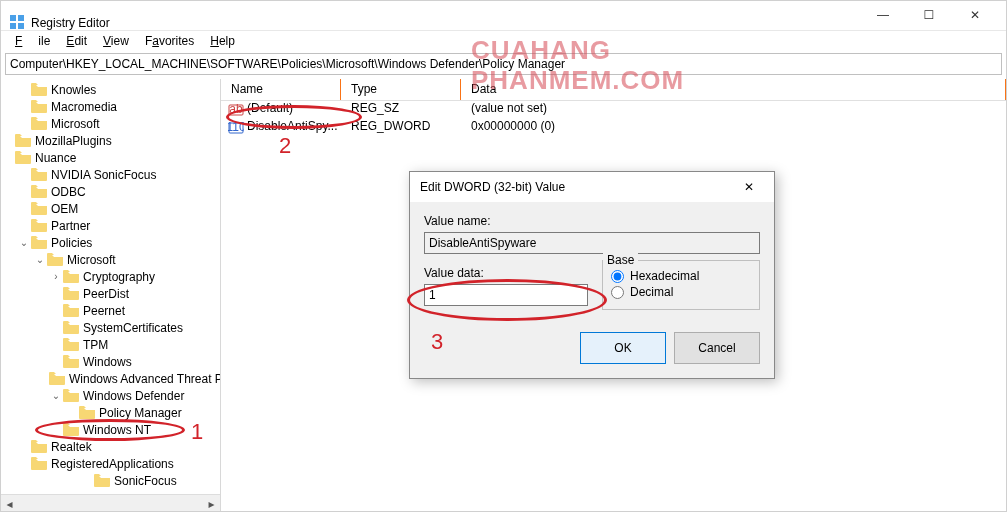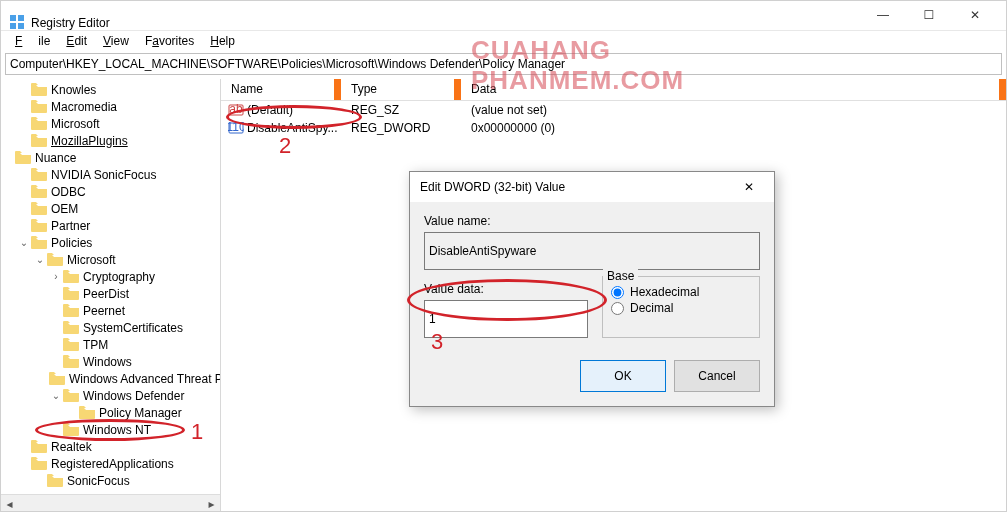--- a/index.html
+++ b/index.html
@@ -20,36 +20,36 @@
   
   .split{display:flex;height:calc(100% - 30px - 20px - 28px);position:relative;}
   .tree{width:220px;border-right:1px solid #d8d8d8;overflow:hidden;position:relative;}
   .tree-inner{padding:2px 0 2px 0;}
   .node{display:flex;align-items:center;height:17px;white-space:nowrap;}
   .tw{width:14px;height:14px;display:flex;align-items:center;justify-content:center;font-size:10px;color:#666;}
   .fld{width:16px;height:14px;display:inline-flex;align-items:center;justify-content:center;margin-right:2px;}
   .node .lbl{padding:0 2px;}
   .list{flex:1;position:relative;}
   .listhdr{display:flex;height:22px;border-bottom:1px solid #e0e0e0;}
-  .listhdr .col{padding:3px 10px;border-right:7px solid #f97316;}
+  .listhdr .col{padding:3px 10px;border-right:1px solid #f97316;}
   .col-name{width:120px;} .col-type{width:120px;} .col-data{flex:1;}
-  .row{display:flex;height:18px;align-items:center;}
+  .row{display:flex;height:18px;}
   .row .ic{width:18px;height:18px;display:flex;align-items:center;justify-content:center;margin:0 2px 0 6px;}
   .row .c-name{width:94px;} .row .c-type{width:120px;padding-left:10px;} .row .c-data{flex:1;padding-left:10px;}
   
   .hscroll{position:absolute;left:0;right:0;bottom:0;height:17px;background:#f0f0f0;border-top:1px solid #ddd;display:flex;justify-content:space-between;}
   .hscroll .arr{width:17px;height:17px;display:flex;align-items:center;justify-content:center;color:#555;background:#f0f0f0;}
   
   .dialog{position:absolute;left:408px;top:170px;width:366px;background:#f0f0f0;border:1px solid #888;box-shadow:3px 3px 12px rgba(0,0,0,.25);}
   .dlg-title{height:30px;display:flex;align-items:center;padding:0 10px;background:#fff;}
   .dlg-title .t{flex:1;}
   .dlg-close{width:30px;height:30px;display:flex;align-items:center;justify-content:center;}
   .dlg-body{padding:12px 14px;}
   .dlg-lbl{margin-bottom:4px;}
-  .dlg-input{width:100%;height:38px;border:1px solid #7a7a7a;background:#fff;padding:4px 4px;}
+  .dlg-input{width:100%;height:22px;border:1px solid #7a7a7a;background:#fff;padding:4px 4px;}
   .dlg-ro{background:#f0f0f0;}
   .dlg-row2{display:flex;margin-top:12px;gap:14px;}
   .vd{flex:0 0 164px;}
   .base{flex:1;border:1px solid #bfbfbf;padding:6px 8px 8px;position:relative;margin-top:-6px;}
   .base .leg{position:absolute;top:-8px;left:0;background:#f0f0f0;padding:0 4px;}
   .radio{display:flex;align-items:center;margin:2px 0;}
   .radio input{margin-right:6px;}
   .dlg-btns{padding:10px 14px 14px;display:flex;justify-content:flex-end;gap:8px;}
   .btn{width:86px;height:32px;border:1px solid #adadad;background:#e1e1e1;display:flex;align-items:center;justify-content:center;}
   .btn.default{border:1px solid #0078d7;background:#e5f1fb;}
@@ -120,21 +120,21 @@
           <span class="tw"></span>
           <span class="fld">
             <svg width="16" height="13" viewBox="0 0 16 13">
               <path d="M0 2h5l2 2h9v8a1 1 0 0 1-1 1H1a1 1 0 0 1-1-1z" fill="#f7d774"></path>
               <path d="M0 2h5l2 2h9" fill="none" stroke="#caa83a" stroke-width="0"></path>
               <path d="M0 1a1 1 0 0 1 1-1h4l2 2H0z" fill="#f7d774"></path>
             </svg>
           </span>
           <span class="lbl">Microsoft</span>
         </div>
-        <div class="node" style="padding-left: 16px; text-decoration: underline;">
+        <div class="node" style="">
           <span class="tw"></span>
           <span class="fld">
             <svg width="16" height="13" viewBox="0 0 16 13">
               <path d="M0 2h5l2 2h9v8a1 1 0 0 1-1 1H1a1 1 0 0 1-1-1z" fill="#f7d774"></path>
               <path d="M0 2h5l2 2h9" fill="none" stroke="#caa83a" stroke-width="0"></path>
               <path d="M0 1a1 1 0 0 1 1-1h4l2 2H0z" fill="#f7d774"></path>
             </svg>
           </span>
           <span class="lbl">MozillaPlugins</span>
         </div>
@@ -340,21 +340,21 @@
           <span class="tw"></span>
           <span class="fld">
             <svg width="16" height="13" viewBox="0 0 16 13">
               <path d="M0 2h5l2 2h9v8a1 1 0 0 1-1 1H1a1 1 0 0 1-1-1z" fill="#f7d774"></path>
               <path d="M0 2h5l2 2h9" fill="none" stroke="#caa83a" stroke-width="0"></path>
               <path d="M0 1a1 1 0 0 1 1-1h4l2 2H0z" fill="#f7d774"></path>
             </svg>
           </span>
           <span class="lbl">RegisteredApplications</span>
         </div>
-        <div class="node" style="padding-left: 32px;">
+        <div class="node" style="padding-left: 32px; margin-left: 47px;">
           <span class="tw"></span>
           <span class="fld">
             <svg width="16" height="13" viewBox="0 0 16 13">
               <path d="M0 2h5l2 2h9v8a1 1 0 0 1-1 1H1a1 1 0 0 1-1-1z" fill="#f7d774"></path>
               <path d="M0 2h5l2 2h9" fill="none" stroke="#caa83a" stroke-width="0"></path>
               <path d="M0 1a1 1 0 0 1 1-1h4l2 2H0z" fill="#f7d774"></path>
             </svg>
           </span>
           <span class="lbl">SonicFocus</span>
         </div>

